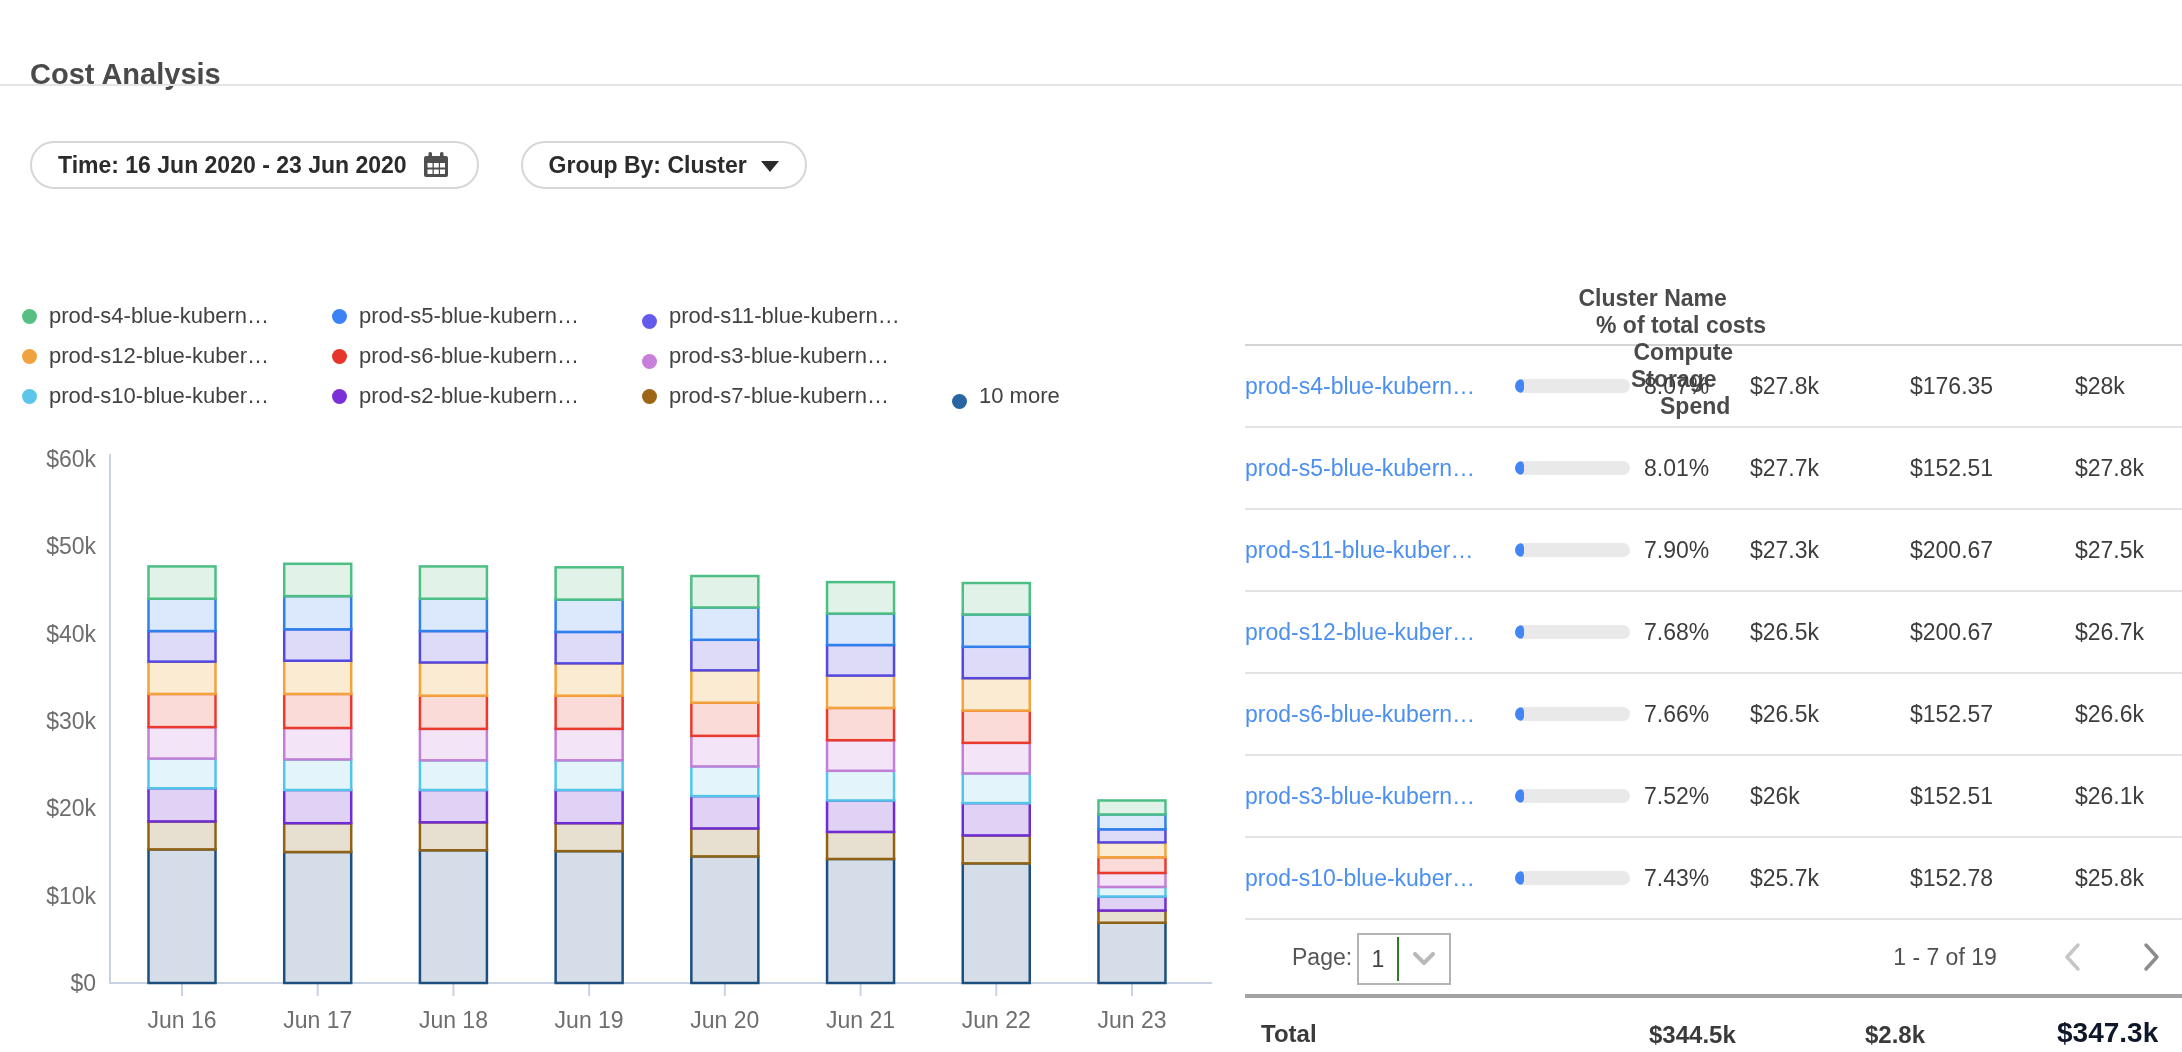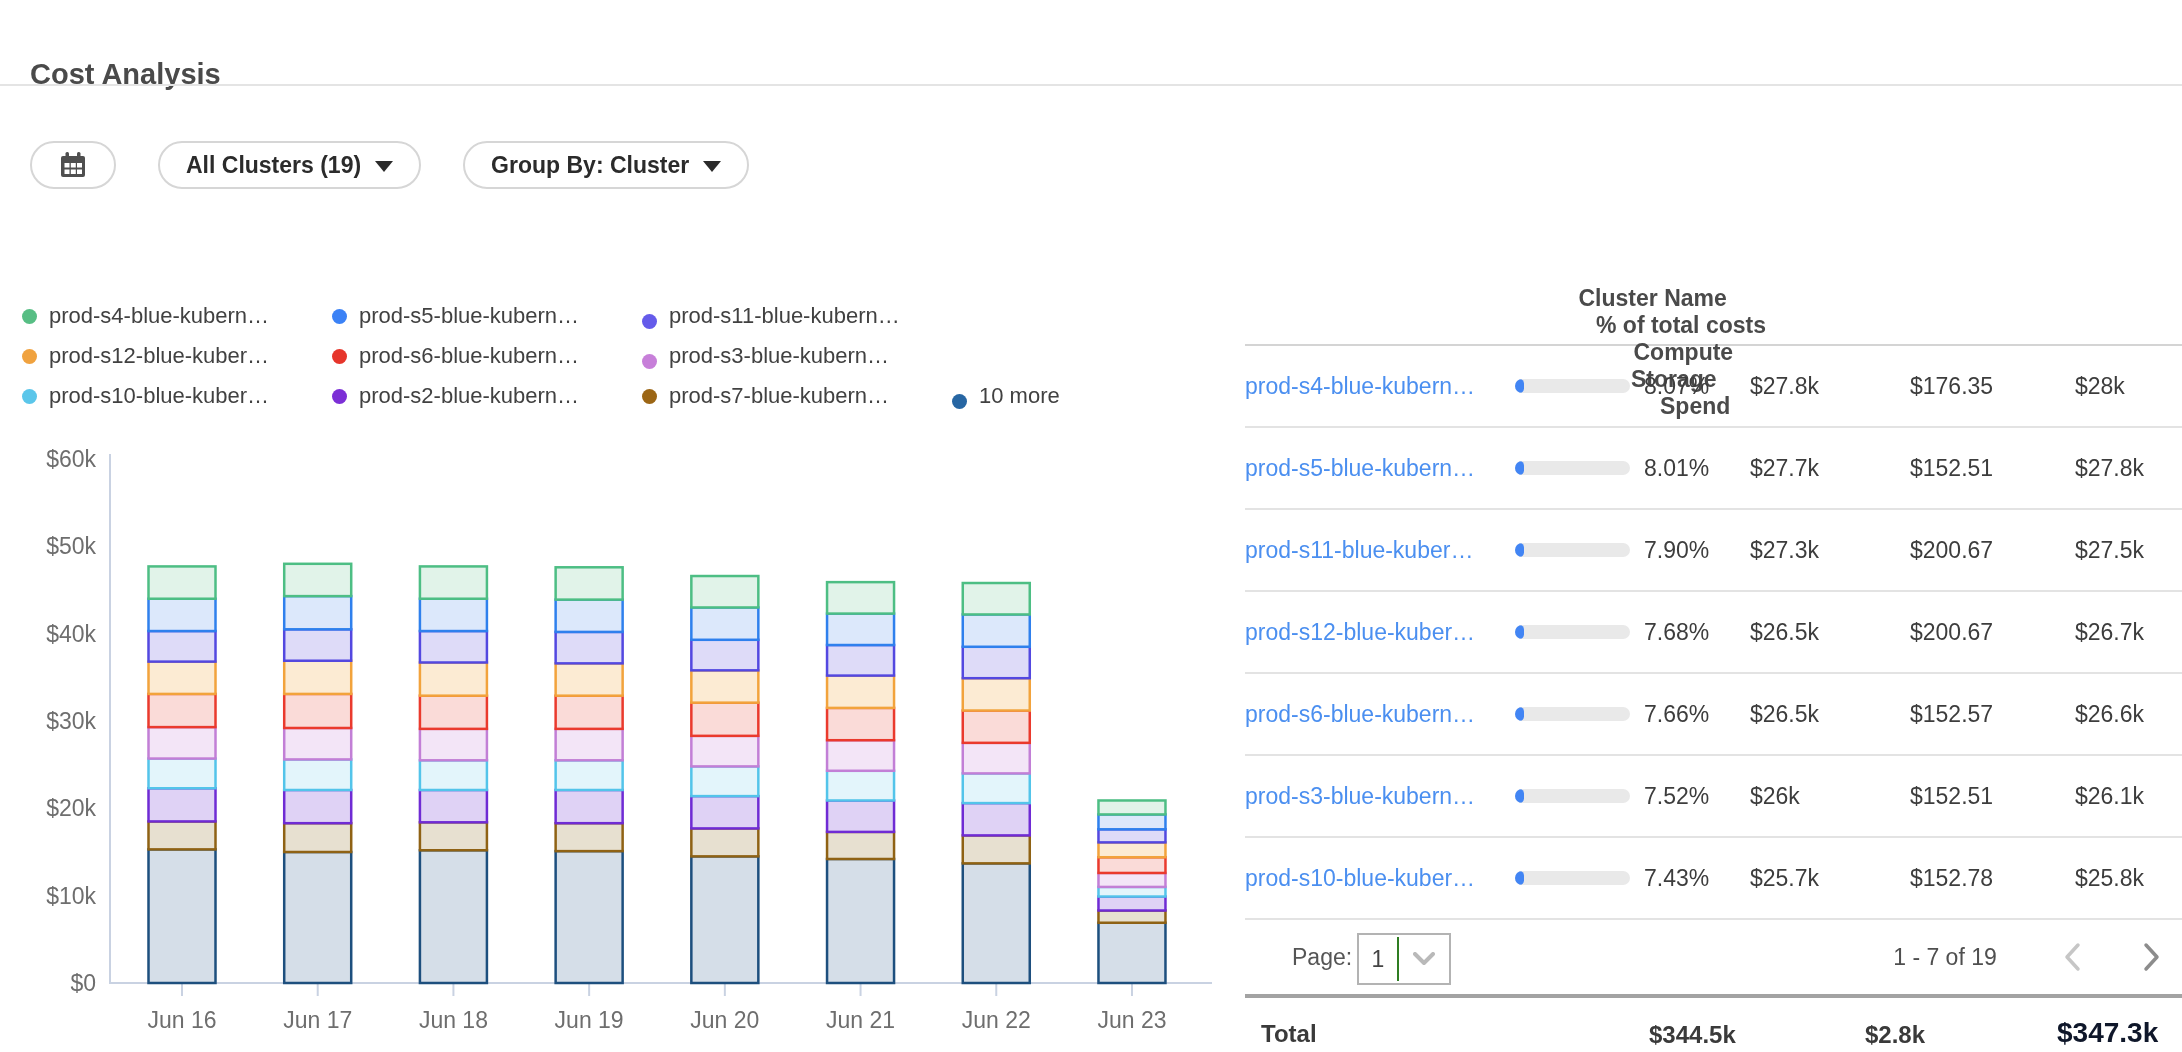--- a/index.html
+++ b/index.html
@@ -60,37 +60,34 @@
 </head>
 <body>
 
 <div class="frame">
 
   <div class="page-title">Cost Analysis</div>
   <div class="title-divider"></div>
 
   <div class="filters">
     <div class="pill">
+      <span>Time: 16 Jun 2020 - 23 Jun 2020</span>
       <span style="display:flex;">
         <svg width="30" height="30" viewBox="0 0 30 30">
           <rect x="3" y="6" width="24" height="21" rx="2" fill="#4f4f4f"></rect>
           <rect x="7.5" y="2" width="3.5" height="6" rx="1.5" fill="#4f4f4f"></rect>
           <rect x="19" y="2" width="3.5" height="6" rx="1.5" fill="#4f4f4f"></rect>
           <rect x="6.5" y="13" width="5" height="4.5" fill="#fff"></rect>
           <rect x="12.8" y="13" width="5" height="4.5" fill="#fff"></rect>
           <rect x="19" y="13" width="5" height="4.5" fill="#fff"></rect>
           <rect x="6.5" y="19.5" width="5" height="4.5" fill="#fff"></rect>
           <rect x="12.8" y="19.5" width="5" height="4.5" fill="#fff"></rect>
           <rect x="19" y="19.5" width="5" height="4.5" fill="#fff"></rect>
         </svg>
       </span>
-    </div>
-    <div class="pill">
-      <span>All Clusters (19)</span>
-      <span class="caret-down"></span>
     </div>
     <div class="pill">
       <span>Group By: Cluster</span>
       <span class="caret-down"></span>
     </div>
   </div>
 
   <div class="legend" id="legend">
       <div class="legend-row">
         <div class="legend-item">

